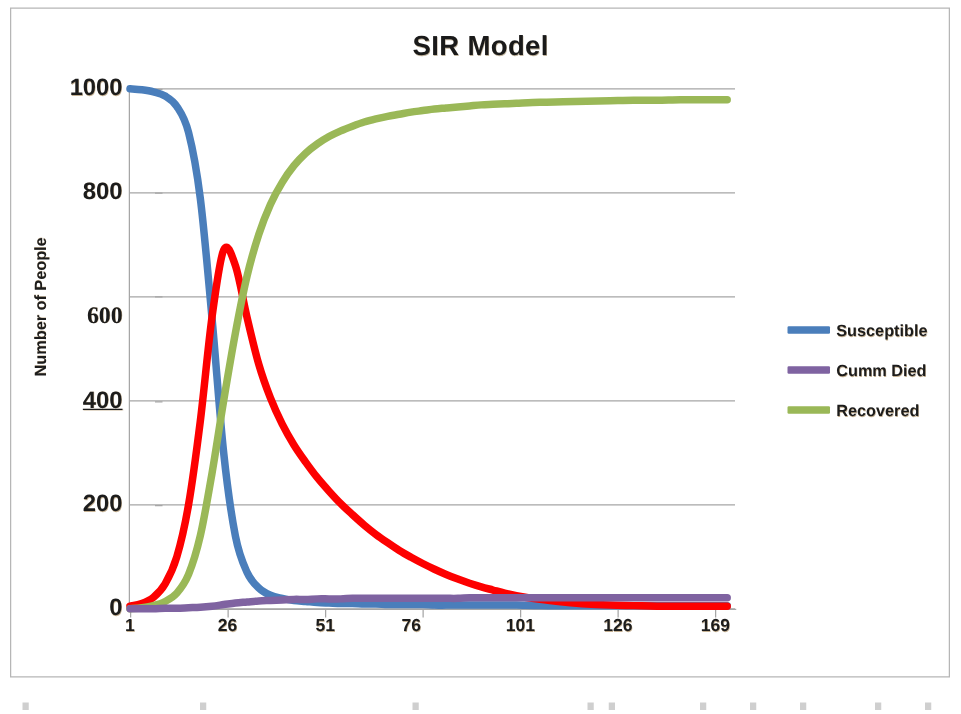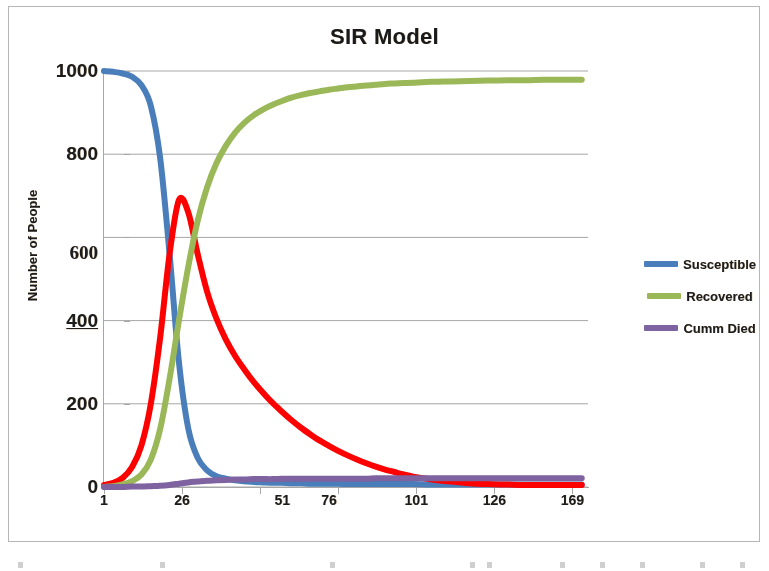--- a/index.html
+++ b/index.html
@@ -138,21 +138,20 @@
   .legend {
     position: absolute;
     left: 630px;
     top: 248px;
     width: 140px;
   }
   .legend-item {
     display: flex;
     align-items: center;
     height: 32px;
-    justify-content: center;
   }
   .legend-swatch {
     width: 34px;
     height: 6px;
     border-radius: 1px;
     margin-right: 5px;
     flex: 0 0 auto;
   }
   .legend-label {
     font-size: 13px;
@@ -198,21 +197,21 @@
       <div class="ytick-label" style="top: 154.2px;">800</div>
       <div class="ytick-mark" style="top: 154.2px;"></div>
       <div class="ytick-label" style="top: 71px;">1000</div>
       <div class="ytick-mark" style="top: 71px;"></div>
     </div>
   <div class="xtick-wrap">
       <div class="xtick-label" style="left: 104px;">1</div>
       <div class="xtick-mark" style="left: 104px;"></div>
       <div class="xtick-label" style="left: 182.065px;">26</div>
       <div class="xtick-mark" style="left: 182.065px;"></div>
-      <div class="xtick-label" style="left: 260.129px; text-align: right;">51</div>
+      <div class="xtick-label" style="left: 260.129px;">51</div>
       <div class="xtick-mark" style="left: 260.129px;"></div>
       <div class="xtick-label" style="left: 329px;">76</div>
       <div class="xtick-mark" style="left: 338.194px;"></div>
       <div class="xtick-label" style="left: 416.258px;">101</div>
       <div class="xtick-mark" style="left: 416.258px;"></div>
       <div class="xtick-label" style="left: 494.323px;">126</div>
       <div class="xtick-mark" style="left: 494.323px;"></div>
       <div class="xtick-label" style="left: 572.387px;">169</div>
       <div class="xtick-mark" style="left: 572.387px;"></div>
     </div>
@@ -236,26 +235,26 @@
   </div>
 
   <div class="y-axis-title">Number of People</div>
 
   <div class="legend" id="legend">
       <div class="legend-item">
         <span class="legend-swatch" style="background: rgb(74, 126, 187);"></span>
         <span class="legend-label">Susceptible</span>
       </div>
       <div class="legend-item">
+        <span class="legend-swatch" style="background: rgb(127, 99, 161);"></span>
+        <span class="legend-label">Cumm Died</span>
+      </div>
+      <div class="legend-item">
         <span class="legend-swatch" style="background: rgb(154, 184, 87);"></span>
         <span class="legend-label">Recovered</span>
-      </div>
-      <div class="legend-item">
-        <span class="legend-swatch" style="background: rgb(127, 99, 161);"></span>
-        <span class="legend-label">Cumm Died</span>
       </div>
     </div>
 
   <div class="bottom-strip" id="bottom-strip">
       <div class="strip-mark" style="left: 18px;"></div>
       <div class="strip-mark" style="left: 160px;"></div>
       <div class="strip-mark" style="left: 330px;"></div>
       <div class="strip-mark" style="left: 470px;"></div>
       <div class="strip-mark" style="left: 487px;"></div>
       <div class="strip-mark" style="left: 560px;"></div>

